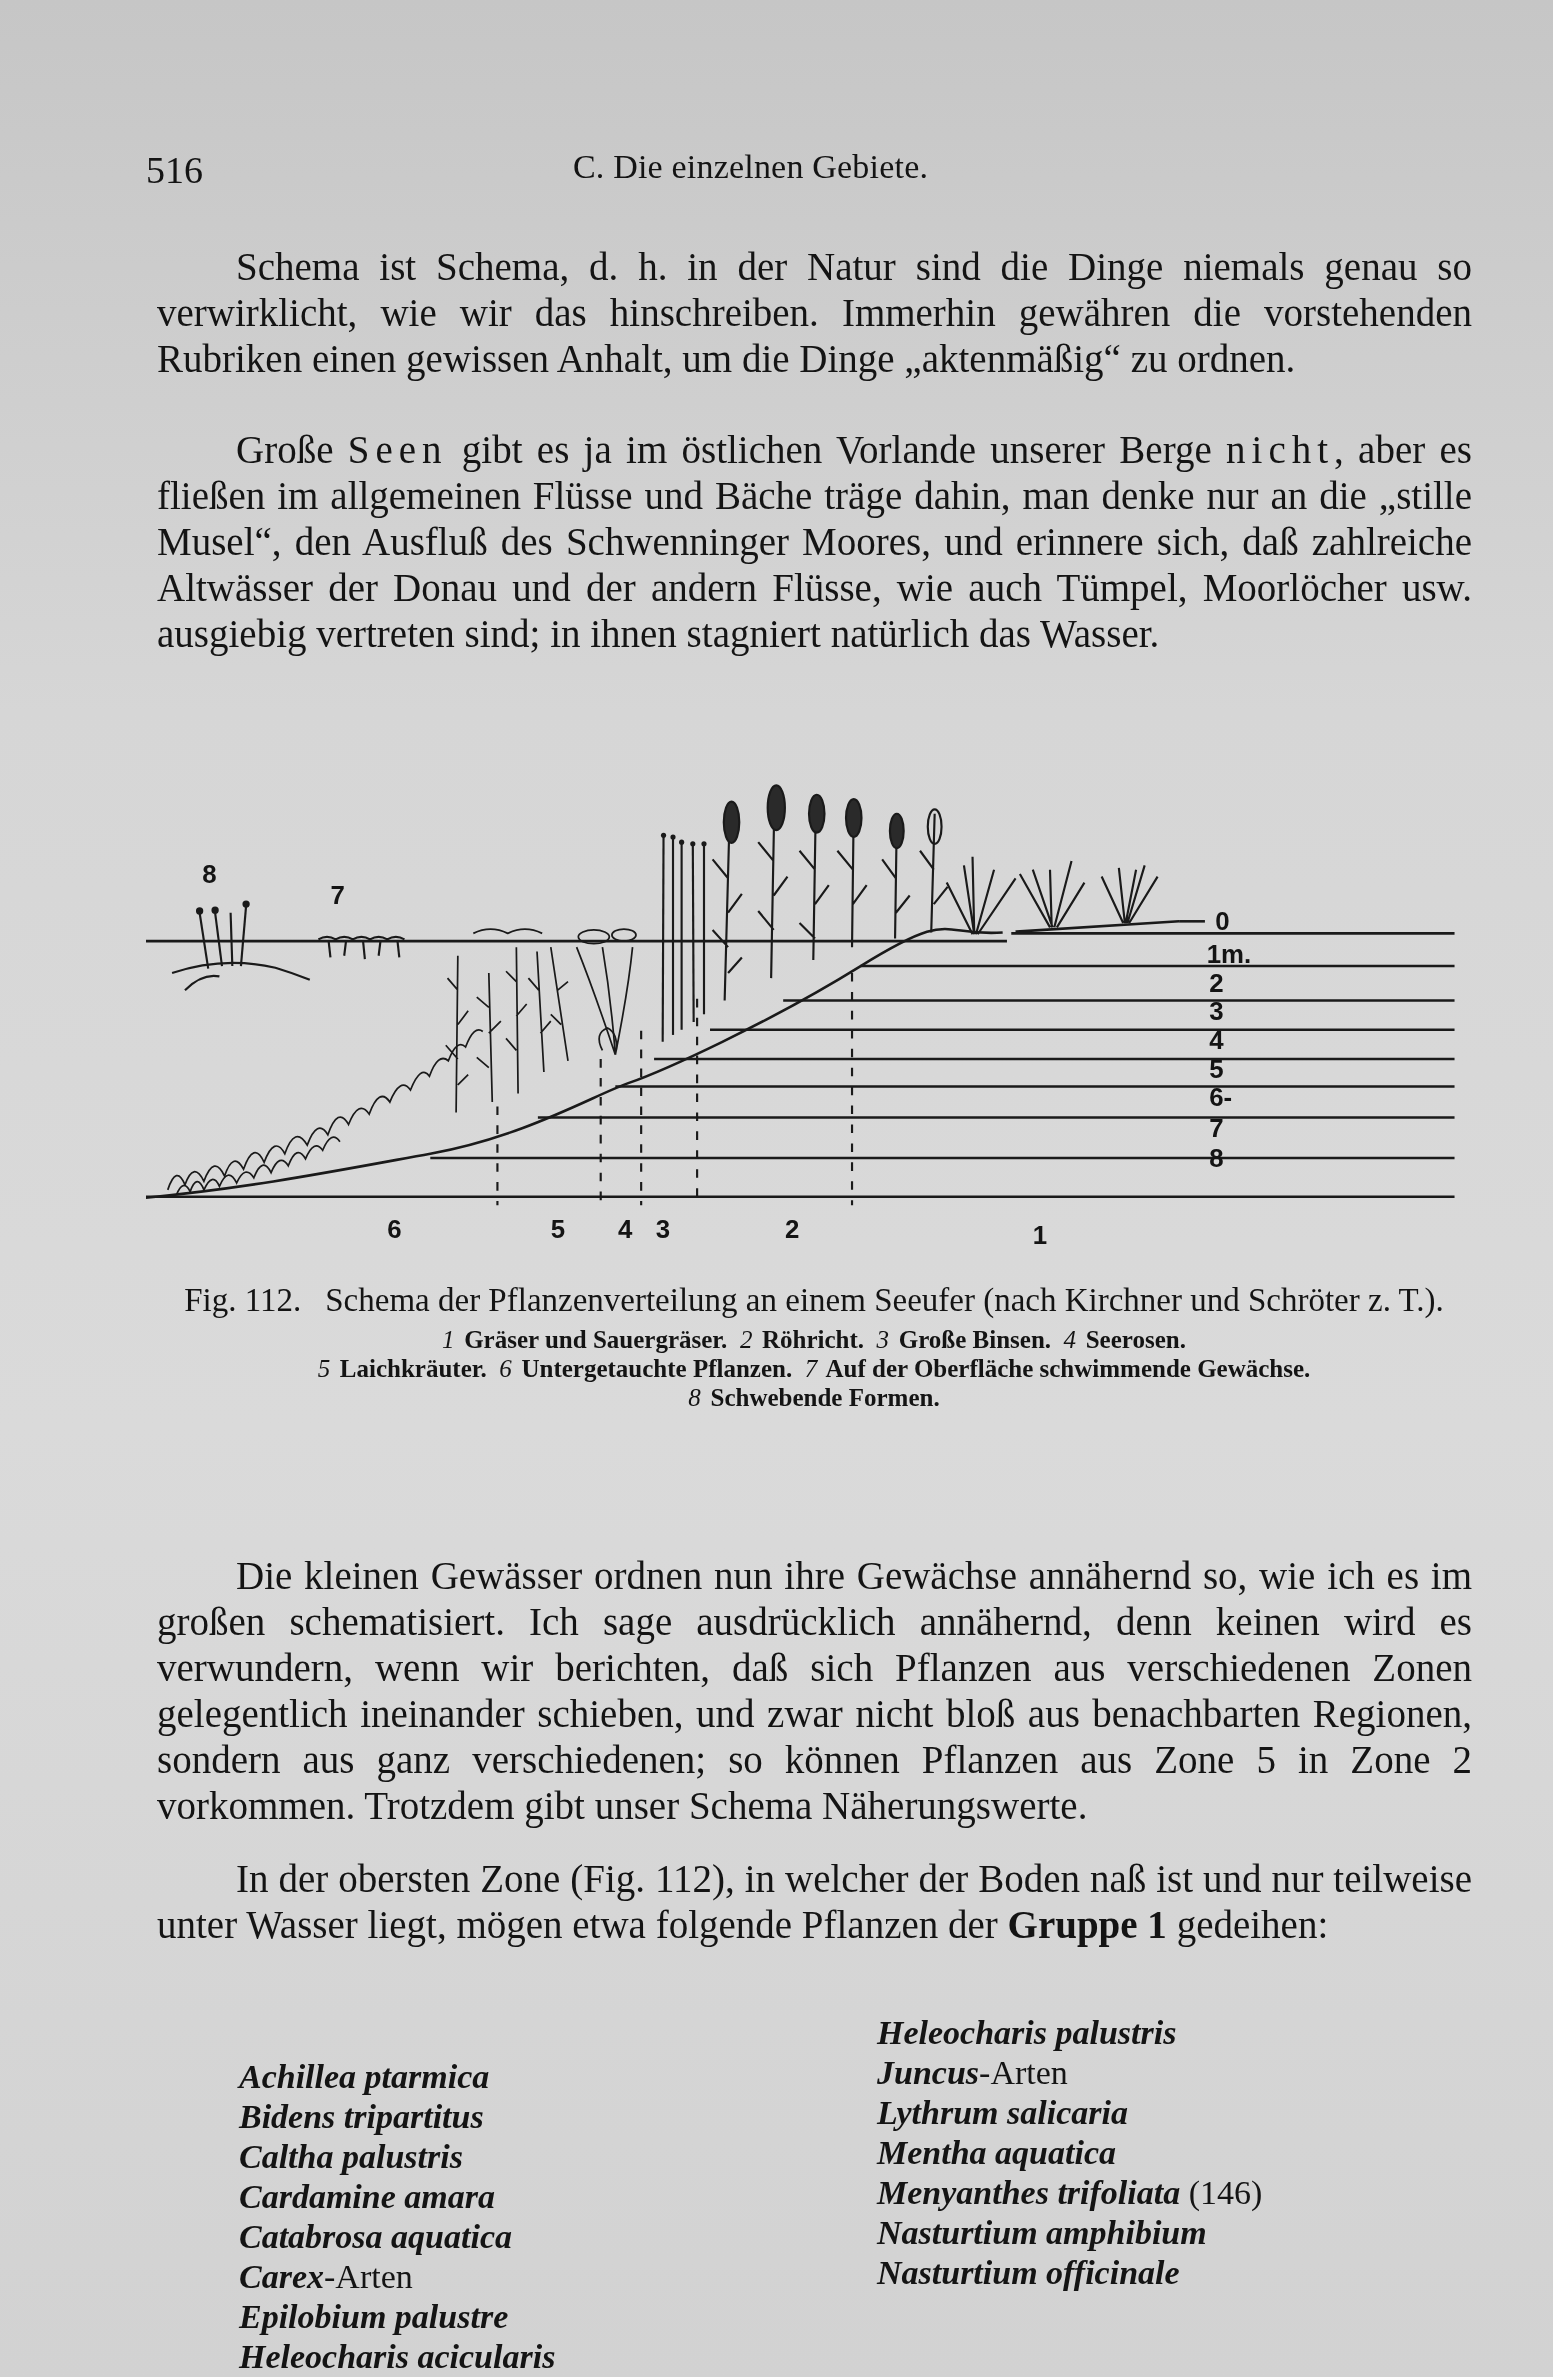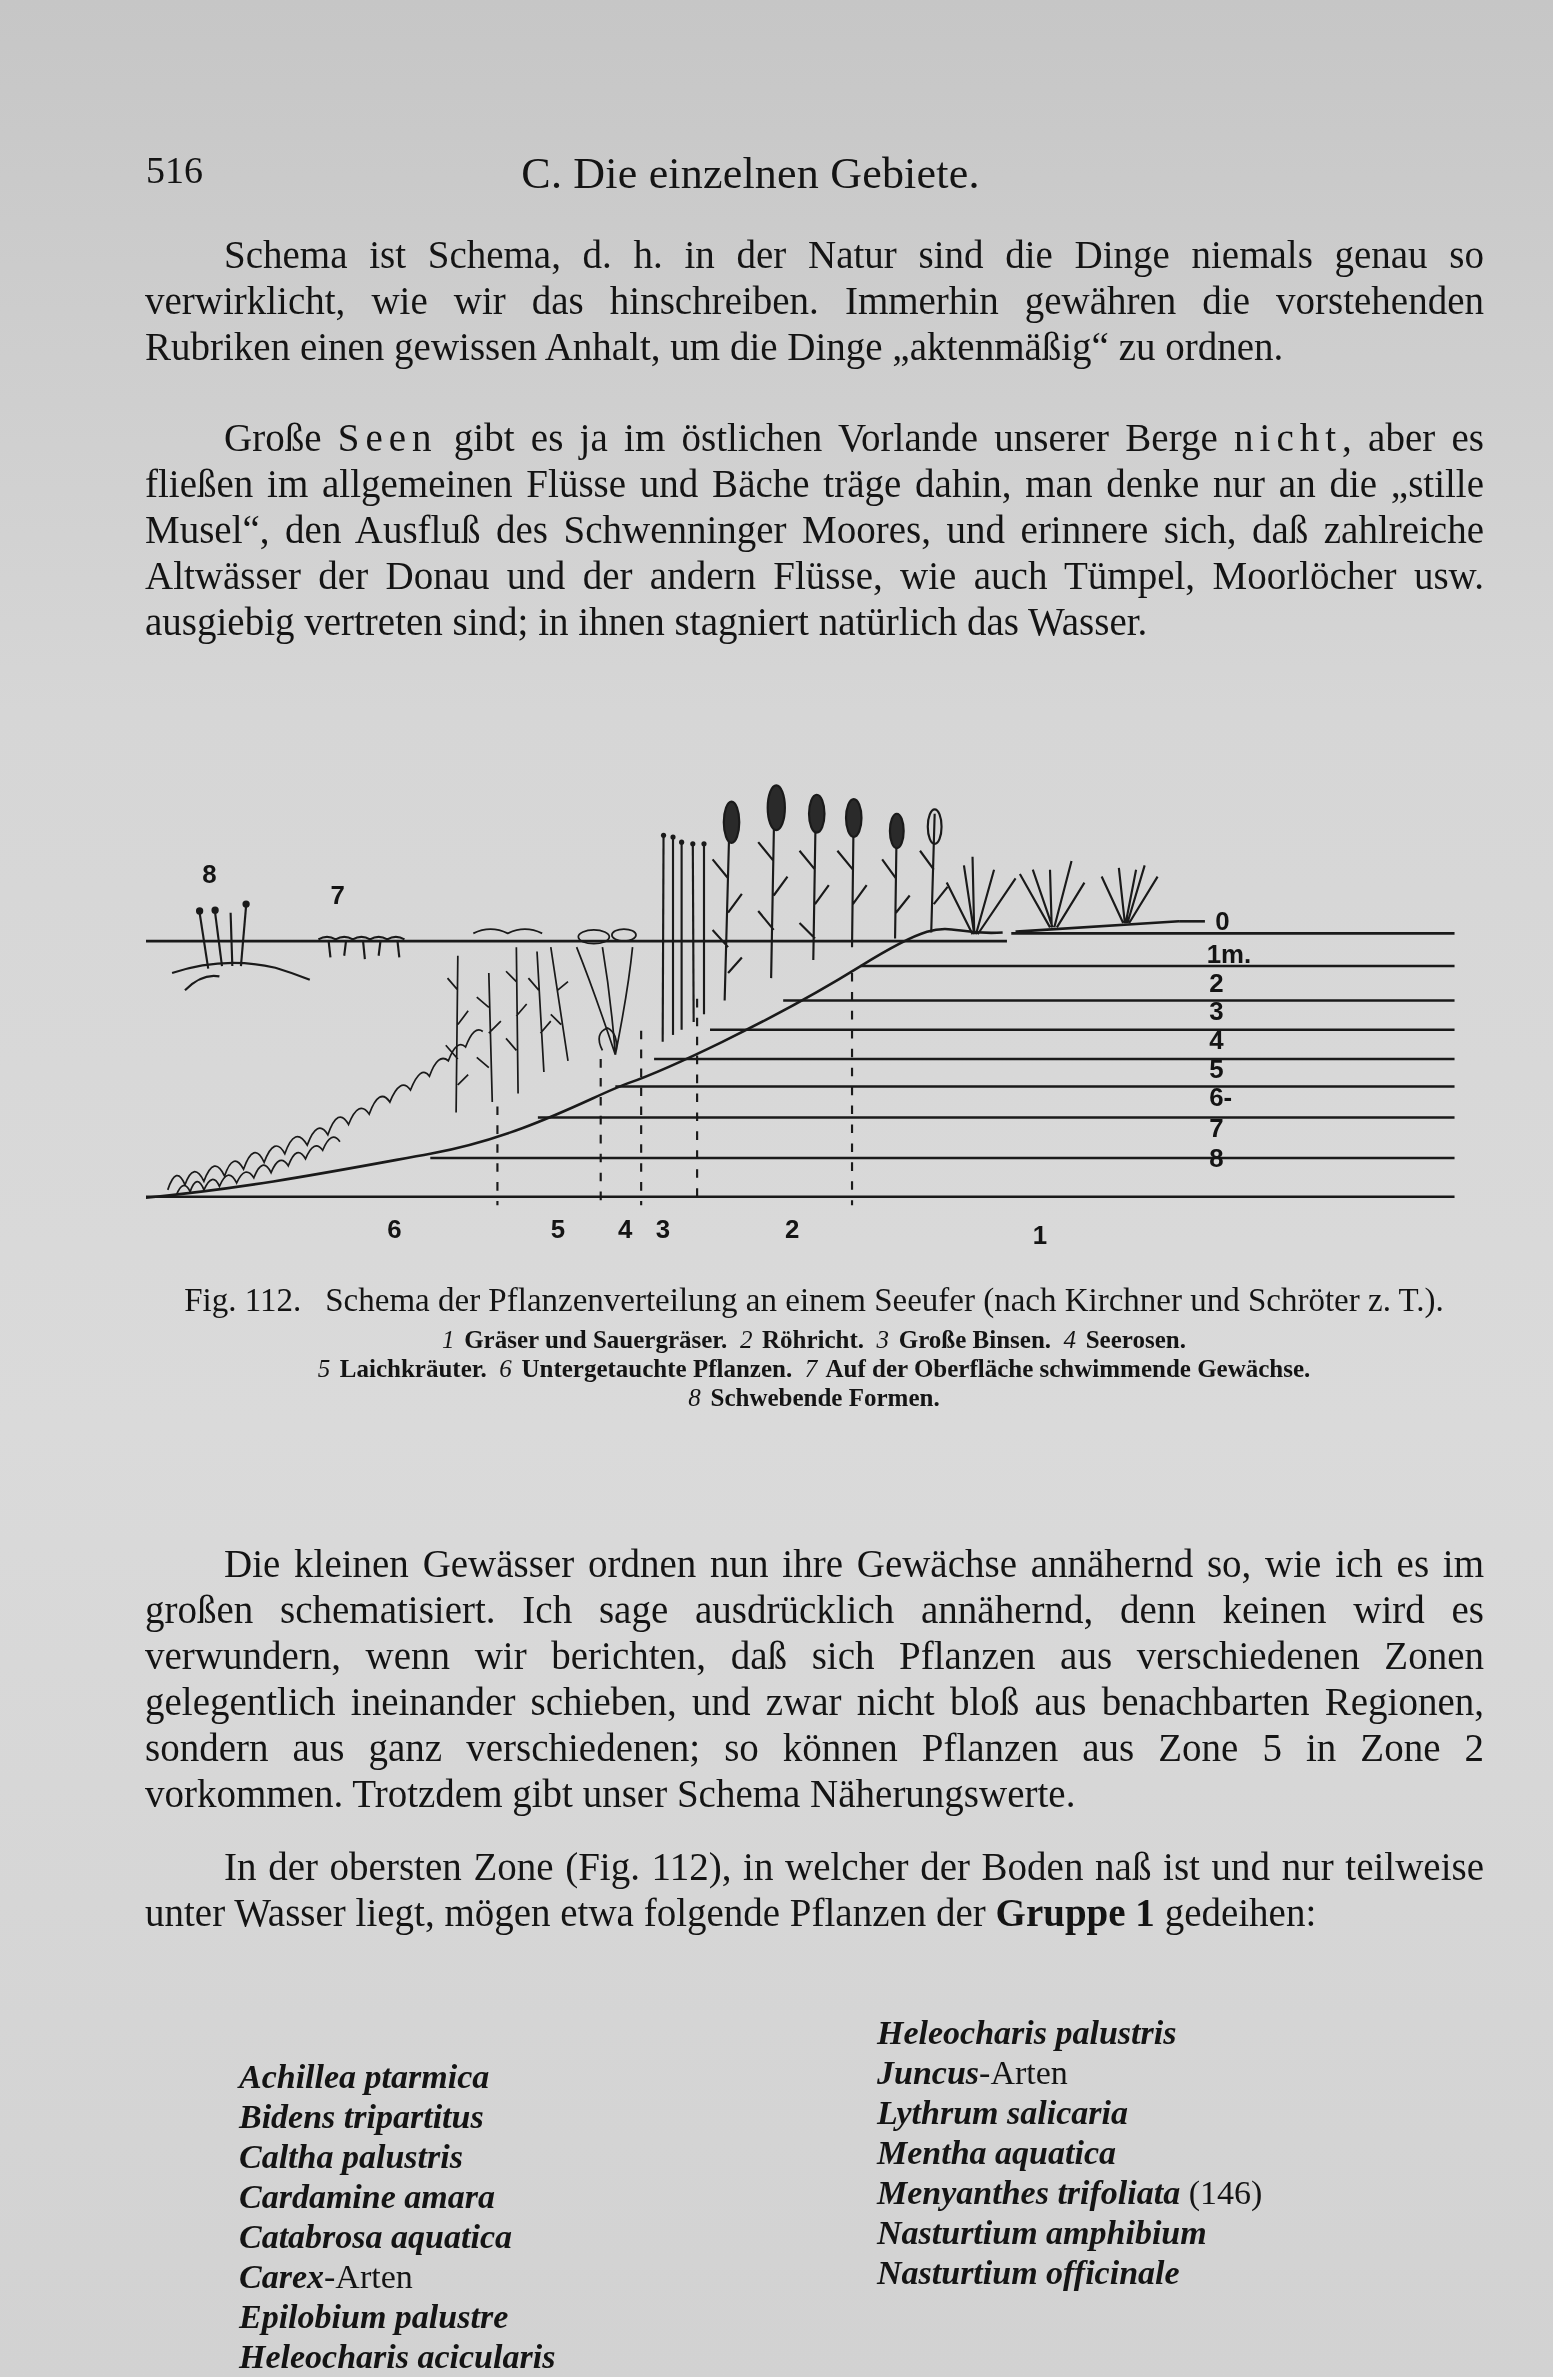--- a/index.html
+++ b/index.html
@@ -6,25 +6,25 @@
   body {
     width: 1553px; height: 2377px; overflow: hidden;
     background: #c9c9c9;
     background-image: linear-gradient(180deg, #c6c6c6 0%, #d6d6d6 30%, #dadada 60%, #d2d2d2 100%);
     font-family: "Liberation Serif", "DejaVu Serif", serif;
     color: #141414;
     position: relative;
   }
   .page { position: absolute; left: 0; top: 0; width: 1553px; height: 1728px; }
   .pnum { position: absolute; left: 146px; top: 148px; font-size: 38px; }
-  .running-head { position: absolute; left: 0; width: 1553px; top: 148px; text-align: center; font-size: 44px; letter-spacing: 0.2px; }
+  .running-head { position: absolute; left: 0; width: 1553px; top: 148px; text-align: center; font-size: 34px; letter-spacing: 0.2px; }
   .running-head span { position: relative; left: -26px; }
 
   .prose { position: absolute; left: 145px; width: 1339px; font-size: 39px; line-height: 46px; text-align: justify; }
-  .prose p { margin: 0; text-indent: 79px; }
+  .prose p { margin: 12px; text-indent: 79px; }
   .spaced { letter-spacing: 6px; }
   .bold { font-weight: bold; }
 
   #para1 { top: 232px; }
   #para2 { top: 415px; }
   #para3 { top: 1541px; }
   #para4 { top: 1844px; }
 
   .figure { position: absolute; left: 146px; top: 775px; width: 1326px; height: 482px; }
   .figure svg { width: 100%; height: 100%; }

